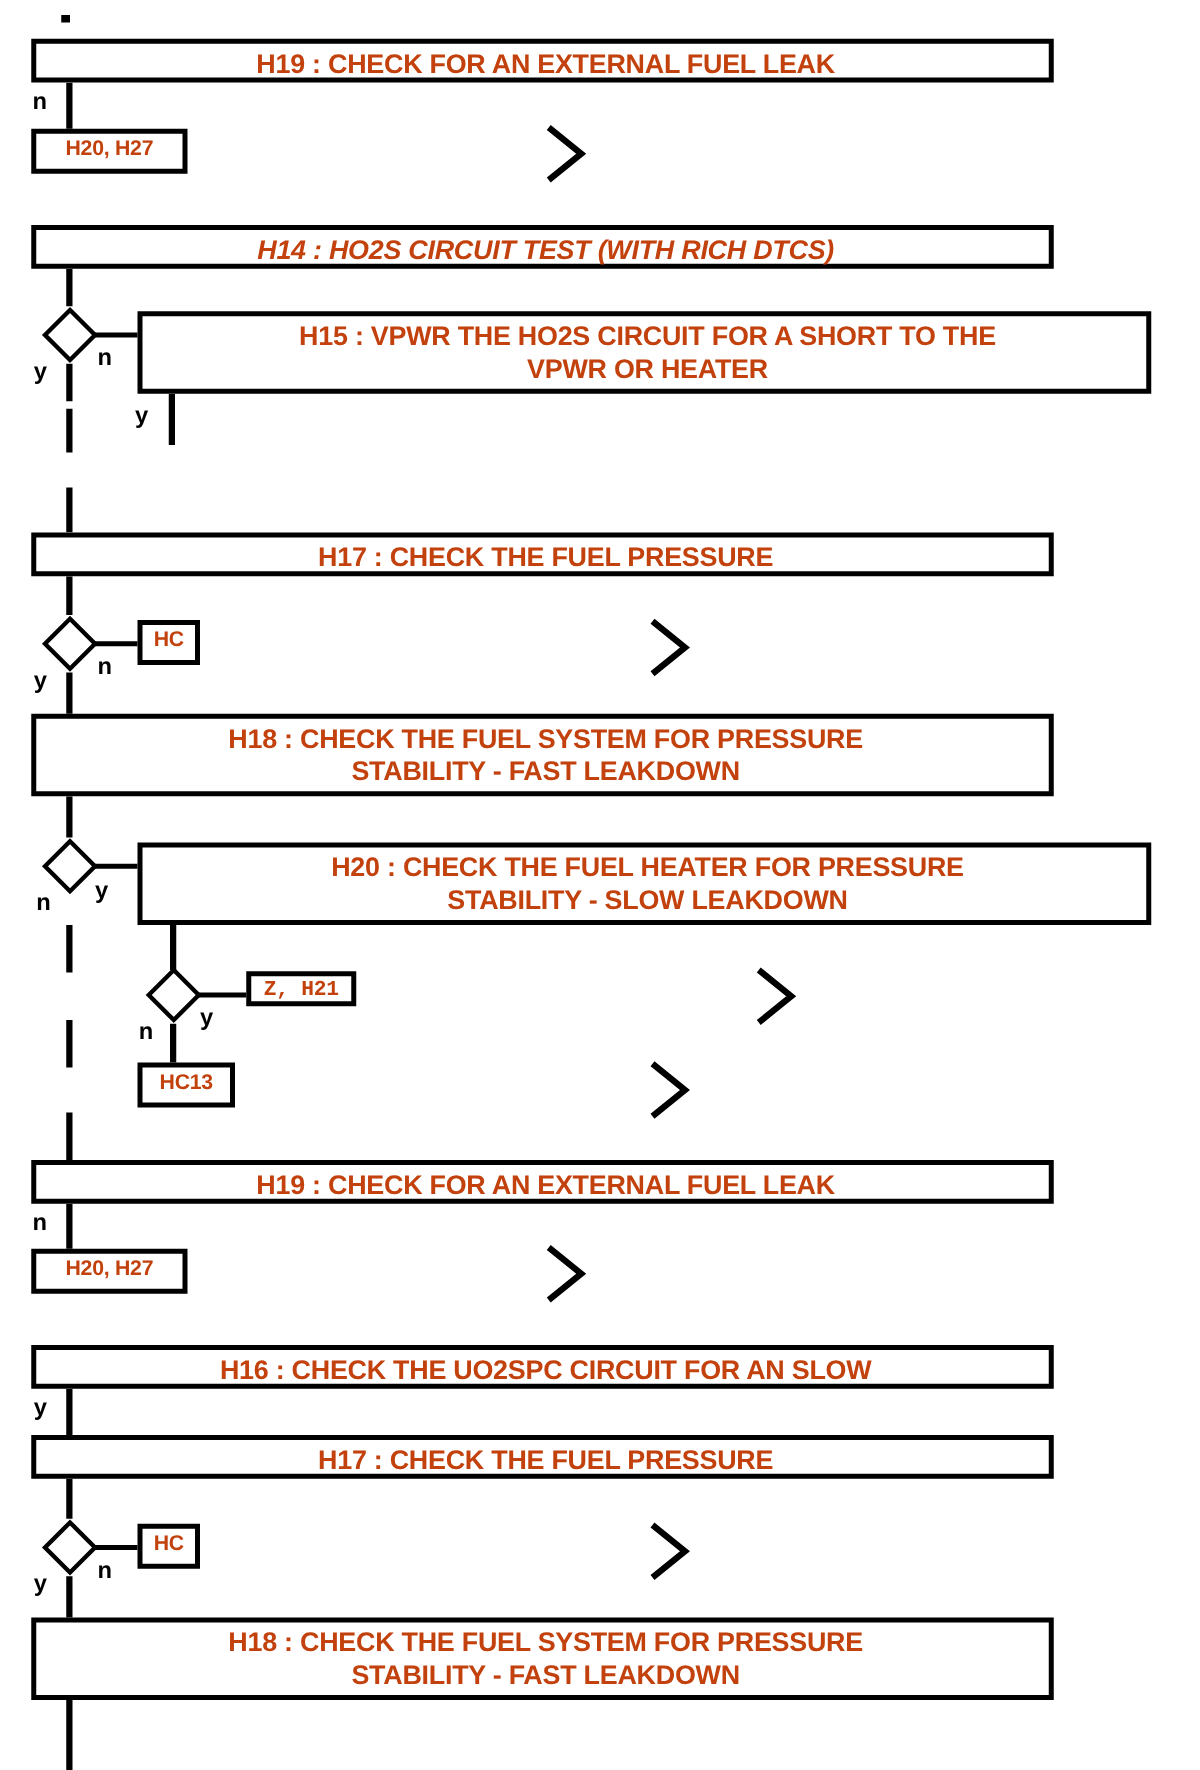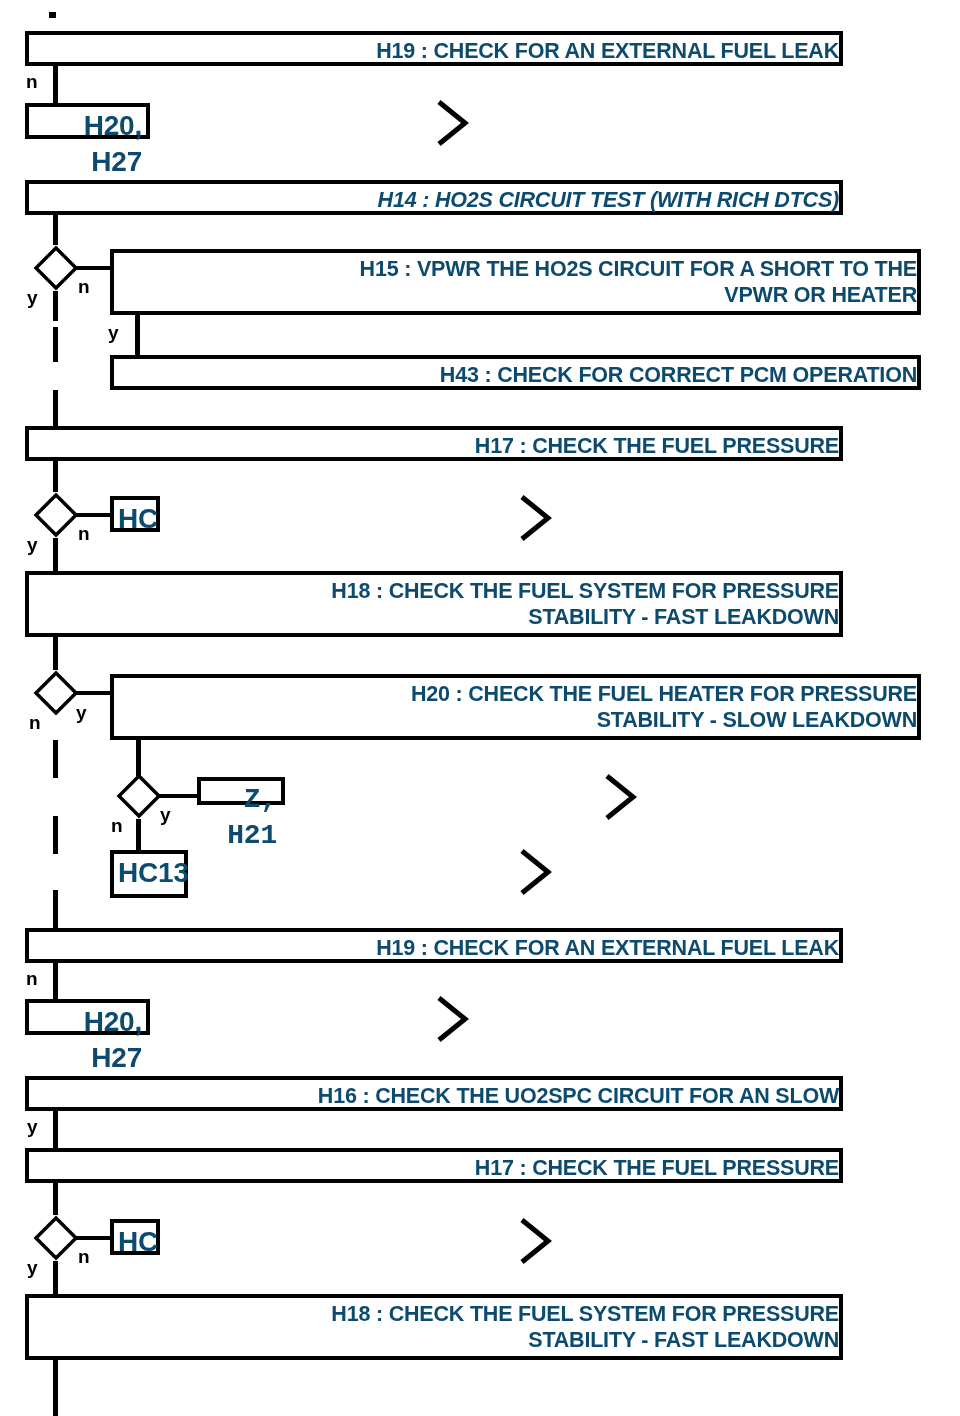--- a/index.html
+++ b/index.html
@@ -14,32 +14,32 @@
     background: #ffffff;
     font-family: "Liberation Sans", sans-serif;
     overflow: hidden;
   }
   
   .node-box {
     position: absolute;
     box-sizing: border-box;
     border: 4px solid #000000;
     background: #ffffff;
-    color: #0c4a6e;
+    color: #c2410c;
     font-size: 21.5px;
     font-weight: bold;
     line-height: 1.22;
     letter-spacing: -0.2px;
     padding: 3px 0 0 5px;
     white-space: pre-line;
-    text-align: right;
+    text-align: center;
     z-index: 5;
   }
   .node-box.small {
-    font-size: 28px;
+    font-size: 17px;
     padding: 1px 4px 0 4px;
     line-height: 1.3;
   }
   
   .vline {
     position: absolute;
     width: 4px;
     background: #000000;
     z-index: 2;
   }
@@ -111,21 +111,20 @@
   <div class="hline" style="left:73px; top:266px; width:40px; height:4px;"></div>
   <div class="branch-label" style="left:78px; top:277px;">n</div>
   <div class="branch-label" style="left:27px; top:288px;">y</div>
 
   <div class="node-box" style="left:110px; top:249px; width:811px; height:66px;">H15 : VPWR THE HO2S CIRCUIT FOR A SHORT TO THE
 VPWR OR HEATER</div>
 
   <div class="vline" style="left:135px; top:315px; width:5px; height:41px;"></div>
   <div class="branch-label" style="left:108px; top:323px;">y</div>
 
-  <div class="node-box" style="left:110px; top:355px; width:811px; height:35px;">H43 : CHECK FOR CORRECT PCM OPERATION</div>
 
   <div class="vline" style="left:53px; top:291px; width:5px; height:30px;"></div>
   <div class="vline" style="left:53px; top:327px; width:5px; height:35px;"></div>
   <div class="vline" style="left:53px; top:390px; width:5px; height:36px;"></div>
 
   <div class="node-box" style="left:25px; top:426px; width:818px; height:35px;">H17 : CHECK THE FUEL PRESSURE</div>
 
   <div class="vline" style="left:53px; top:461px; width:5px; height:31px;"></div>
 
   <div class="diamond" style="left:33px; top:492px;">
@@ -181,21 +180,21 @@
   <div class="node-box small" style="left:197px; top:777px; width:88px; height:28px;font-family:Liberation Mono, monospace;">Z, H21</div>
 
   <div class="chevron" style="left:603px; top:772px;">
     <svg width="40" height="50" viewBox="0 0 40 50">
       <polyline points="4,4 30,25 4,46" fill="none" stroke="#000" stroke-width="5"></polyline>
     </svg>
   </div>
 
   <div class="vline" style="left:136px; top:819px; width:5px; height:32px;"></div>
 
-  <div class="node-box small" style="left:110px; top:850px; width:78px; height:48px;">HC13</div>
+  <div class="node-box small" style="left:110px; top:850px; width:78px; height:36px;">HC13</div>
 
   <div class="chevron" style="left:518px; top:847px;">
     <svg width="40" height="50" viewBox="0 0 40 50">
       <polyline points="4,4 30,25 4,46" fill="none" stroke="#000" stroke-width="5"></polyline>
     </svg>
   </div>
 
   <div class="vline" style="left:53px; top:740px; width:5px; height:38px;"></div>
   <div class="vline" style="left:53px; top:816px; width:5px; height:38px;"></div>
   <div class="vline" style="left:53px; top:890px; width:5px; height:38px;"></div>

